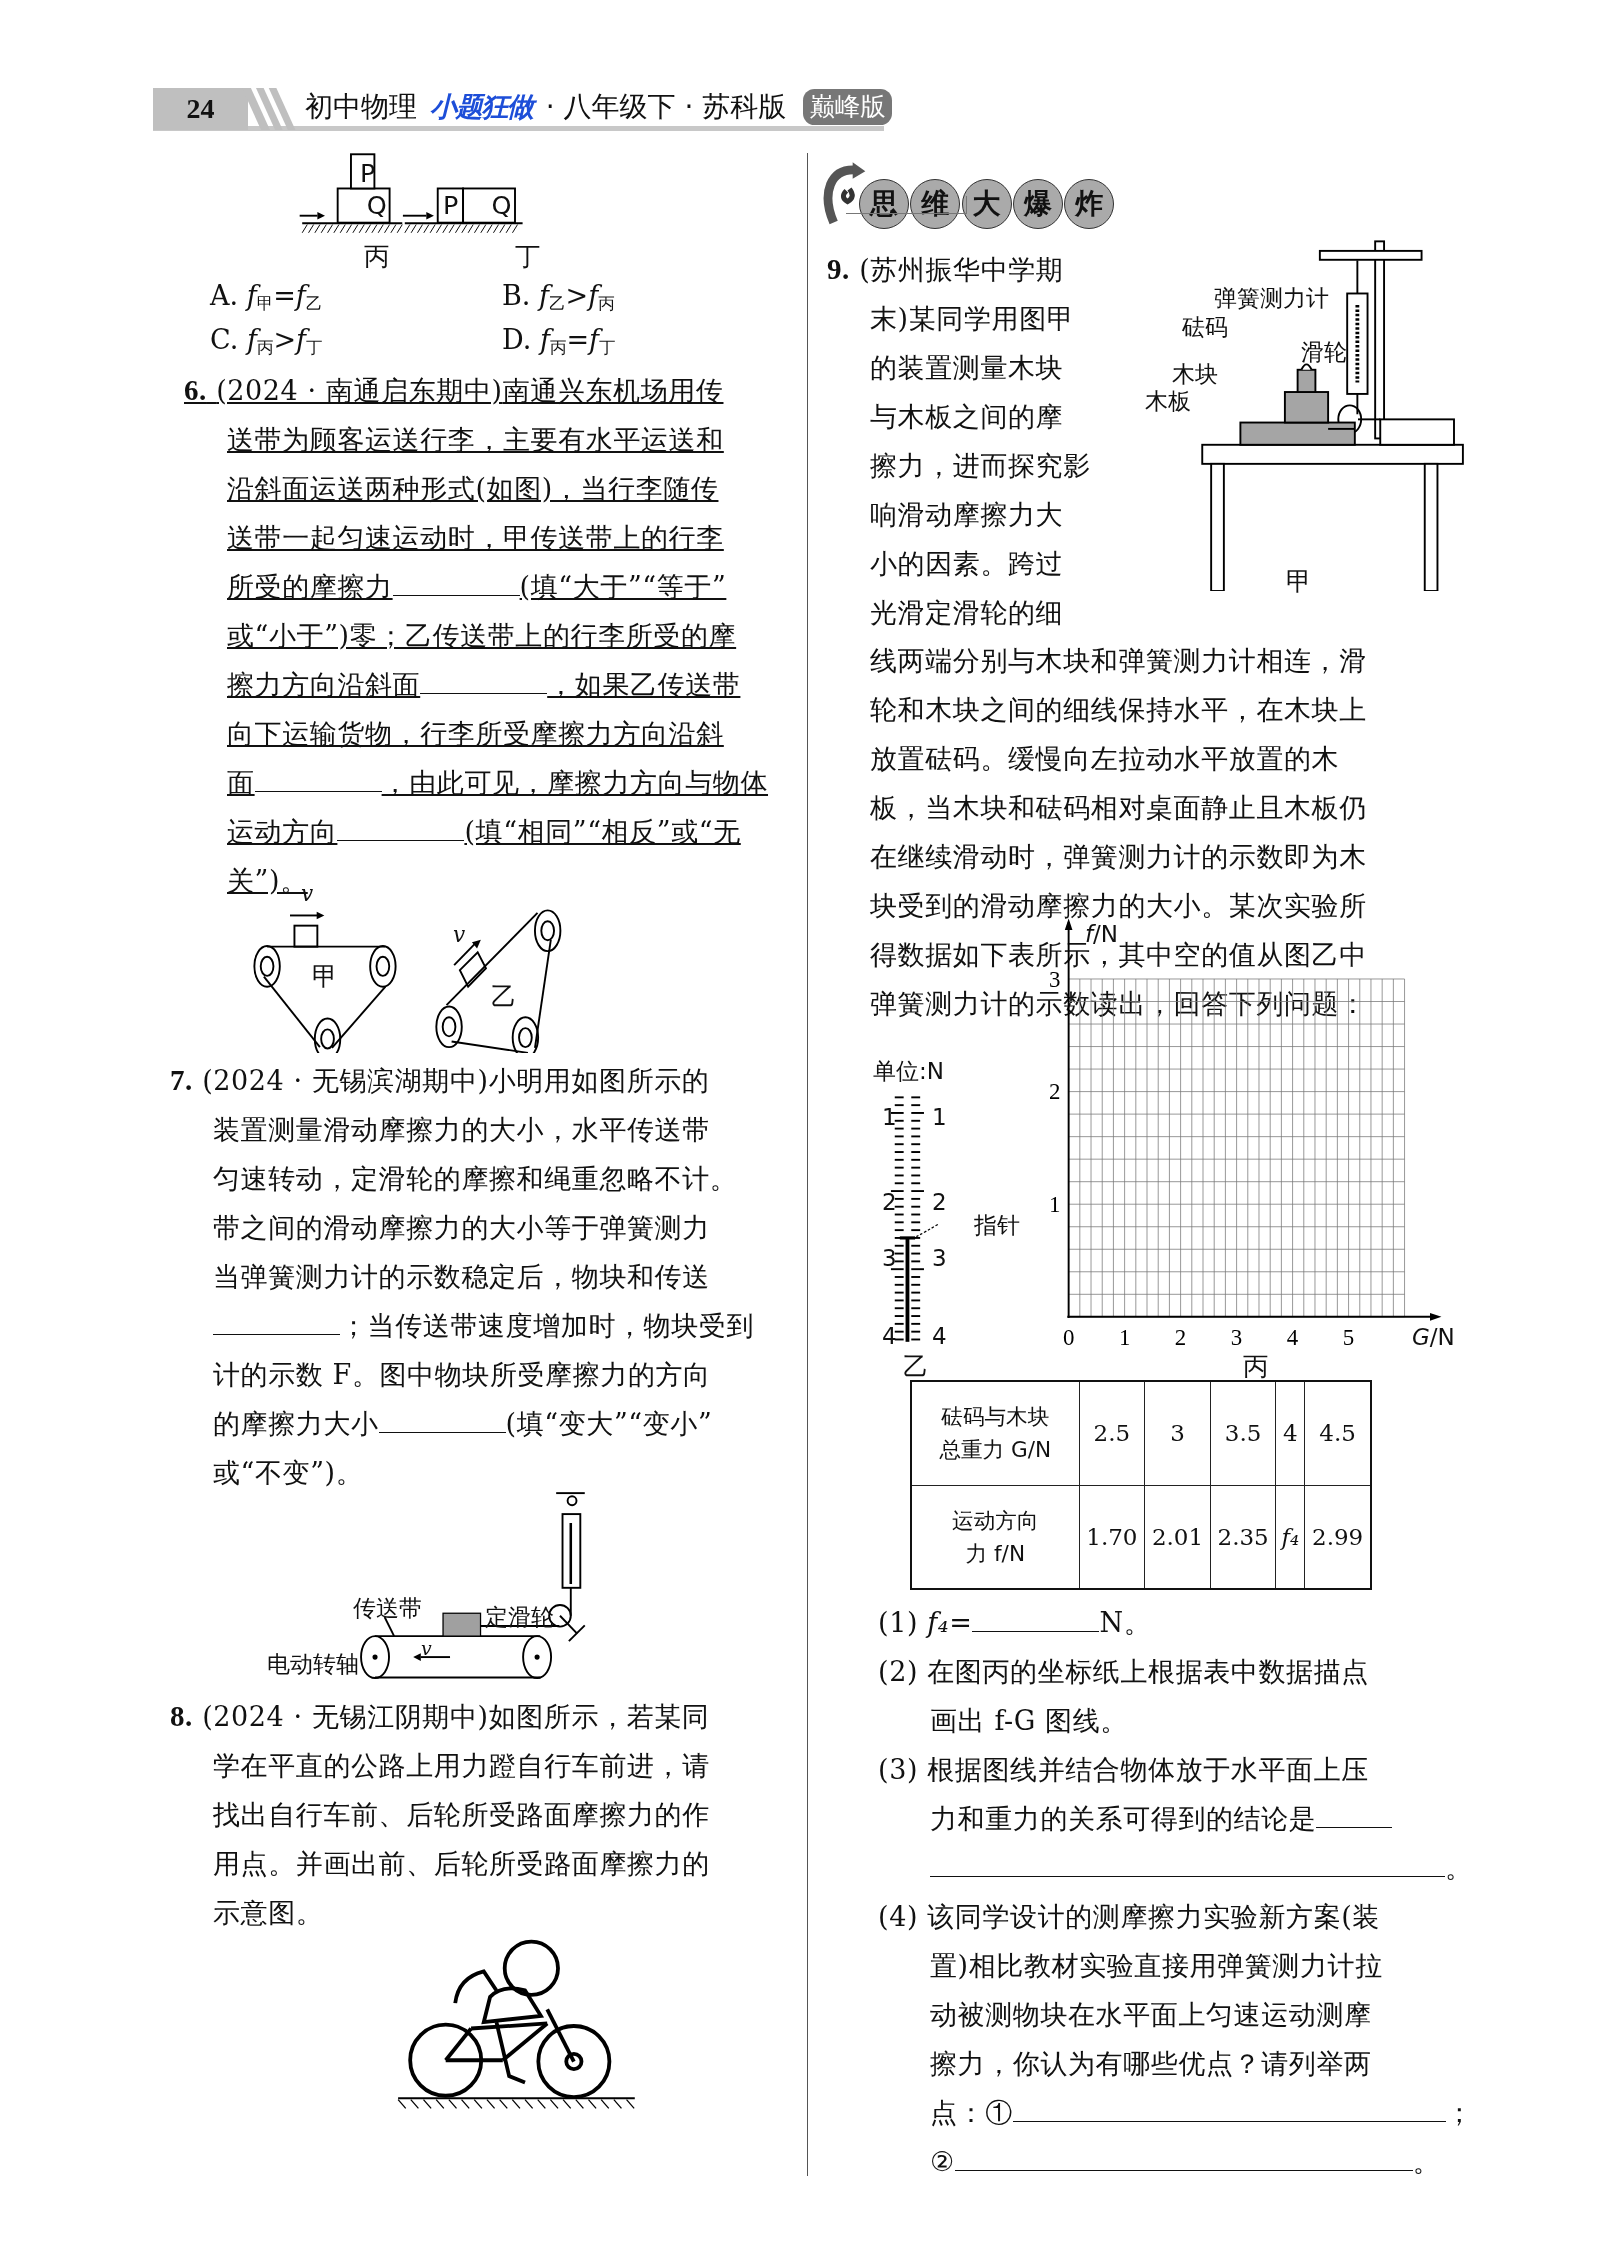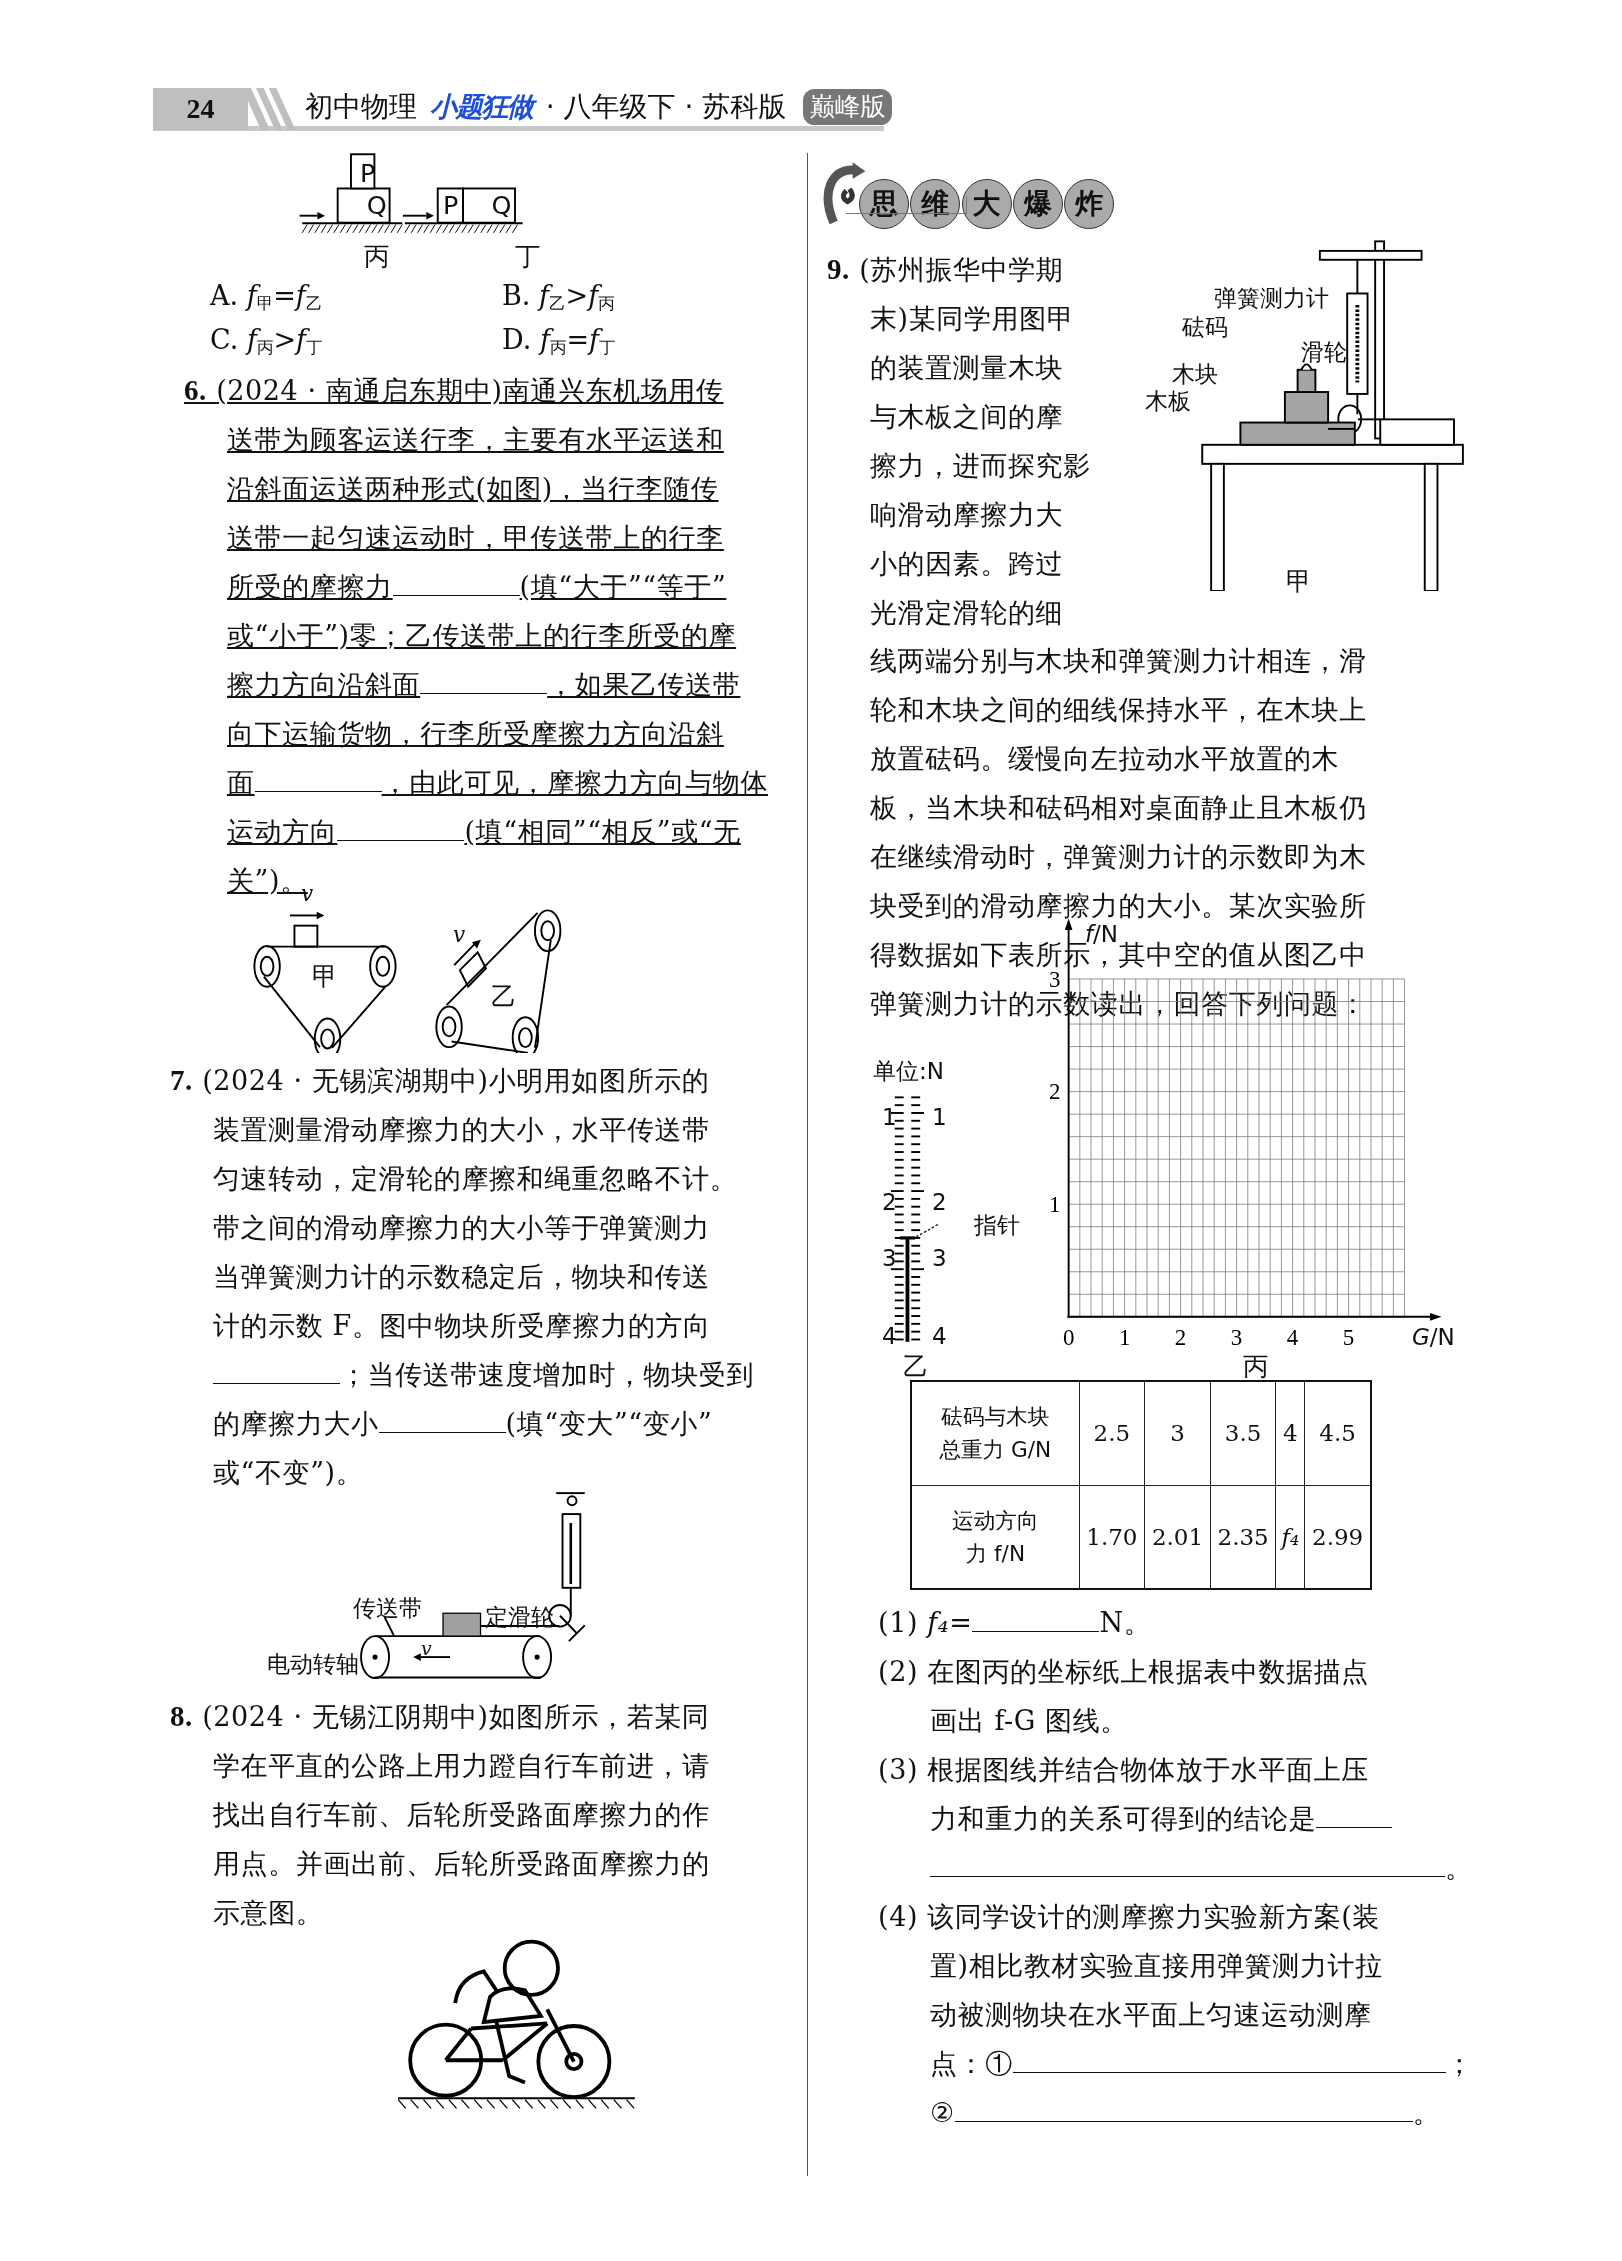--- a/index.html
+++ b/index.html
@@ -173,22 +173,22 @@
 <div class="abs lbl" style="left:312px;top:960px;">甲</div>
 <div class="abs it" style="left:453px;top:922px;font-size:21.6px;">v</div>
 <div class="abs lbl" style="left:491px;top:980px;">乙</div>
 
 <div class="abs txt" style="left:170px;top:1056px;width:623px;">
   <div><span class="qnum">7.</span> <span>(2024 · 无锡滨湖期中)</span><span>小明用如图所示的</span></div>
   <div style="padding-left:43px;">装置测量滑动摩擦力的大小，水平传送带</div>
   <div style="padding-left:43px;">匀速转动，定滑轮的摩擦和绳重忽略不计。</div>
   <div style="padding-left:43px;">带之间的滑动摩擦力的大小等于弹簧测力</div>
   <div style="padding-left:43px;">当弹簧测力计的示数稳定后，物块和传送</div>
+  <div style="padding-left:43px;"><span class="blank" style="width:127px;"></span><span>；当传送带速度增加时，物块受到</span></div>
   <div style="padding-left:43px;">计的示数 F。图中物块所受摩擦力的方向</div>
-  <div style="padding-left:43px;"><span class="blank" style="width:127px;"></span><span>；当传送带速度增加时，物块受到</span></div>
   <div style="padding-left:43px;"><span>的摩擦力大小</span><span class="blank" style="width:127px;"></span><span>(填“变大”“变小”</span></div>
   <div style="padding-left:43px;">或“不变”)。</div>
 </div>
 
 <svg class="abs" style="left:267px;top:1482px;width:483px;height:204px;" viewBox="0 0 760 320">
   <g fill="none" stroke="#000" stroke-width="3">
     <line x1="170" y1="242" x2="430" y2="242"></line>
     <line x1="170" y1="307" x2="430" y2="307"></line>
     <ellipse cx="170" cy="275" rx="22" ry="33"></ellipse>
     <ellipse cx="425" cy="275" rx="22" ry="33"></ellipse>
@@ -506,16 +506,17 @@
 <div class="abs txt" style="left:878px;top:1598px;width:604px;">
   <div><span>(1)</span> <span class="it">f₄=</span><span class="blank" style="width:127px;"></span><span>N。</span></div>
   <div><span>(2)</span> <span>在图丙的坐标纸上根据表中数据描点</span></div>
   <div style="padding-left:52px;">画出 f-G 图线。</div>
   <div><span>(3)</span> <span>根据图线并结合物体放于水平面上压</span></div>
   <div style="padding-left:52px;"><span>力和重力的关系可得到的结论是</span><span class="blank" style="width:76px;"></span></div>
   <div style="padding-left:52px;"><span class="blank" style="width:515px;"></span><span>。</span></div>
   <div><span>(4)</span> <span>该同学设计的测摩擦力实验新方案(装</span></div>
   <div style="padding-left:52px;">置)相比教材实验直接用弹簧测力计拉</div>
   <div style="padding-left:52px;">动被测物块在水平面上匀速运动测摩</div>
+  <div style="padding-left:52px;">擦力，你认为有哪些优点？请列举两</div>
   <div style="padding-left:52px;"><span>点：①</span><span class="blank" style="width:433px;"></span><span>；</span></div>
   <div style="padding-left:52px;"><span>②</span><span class="blank" style="width:458px;"></span><span>。</span></div>
 </div>
 
 
 </body></html>

